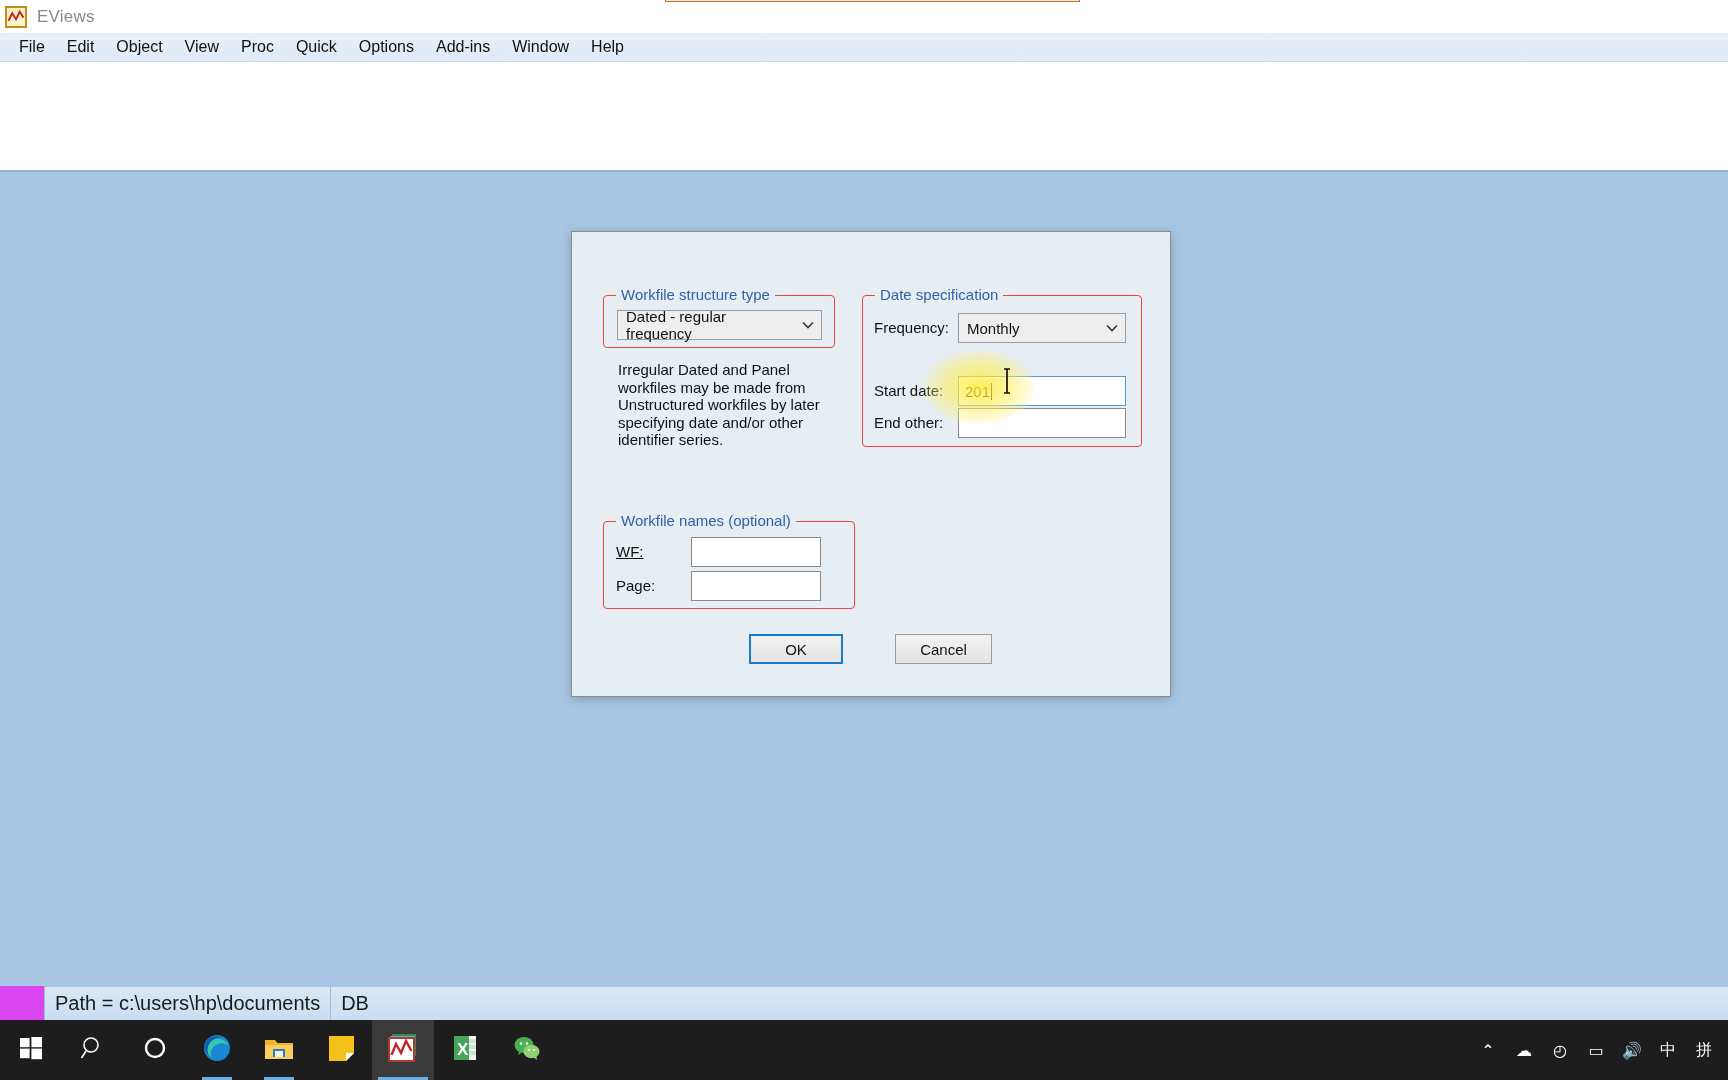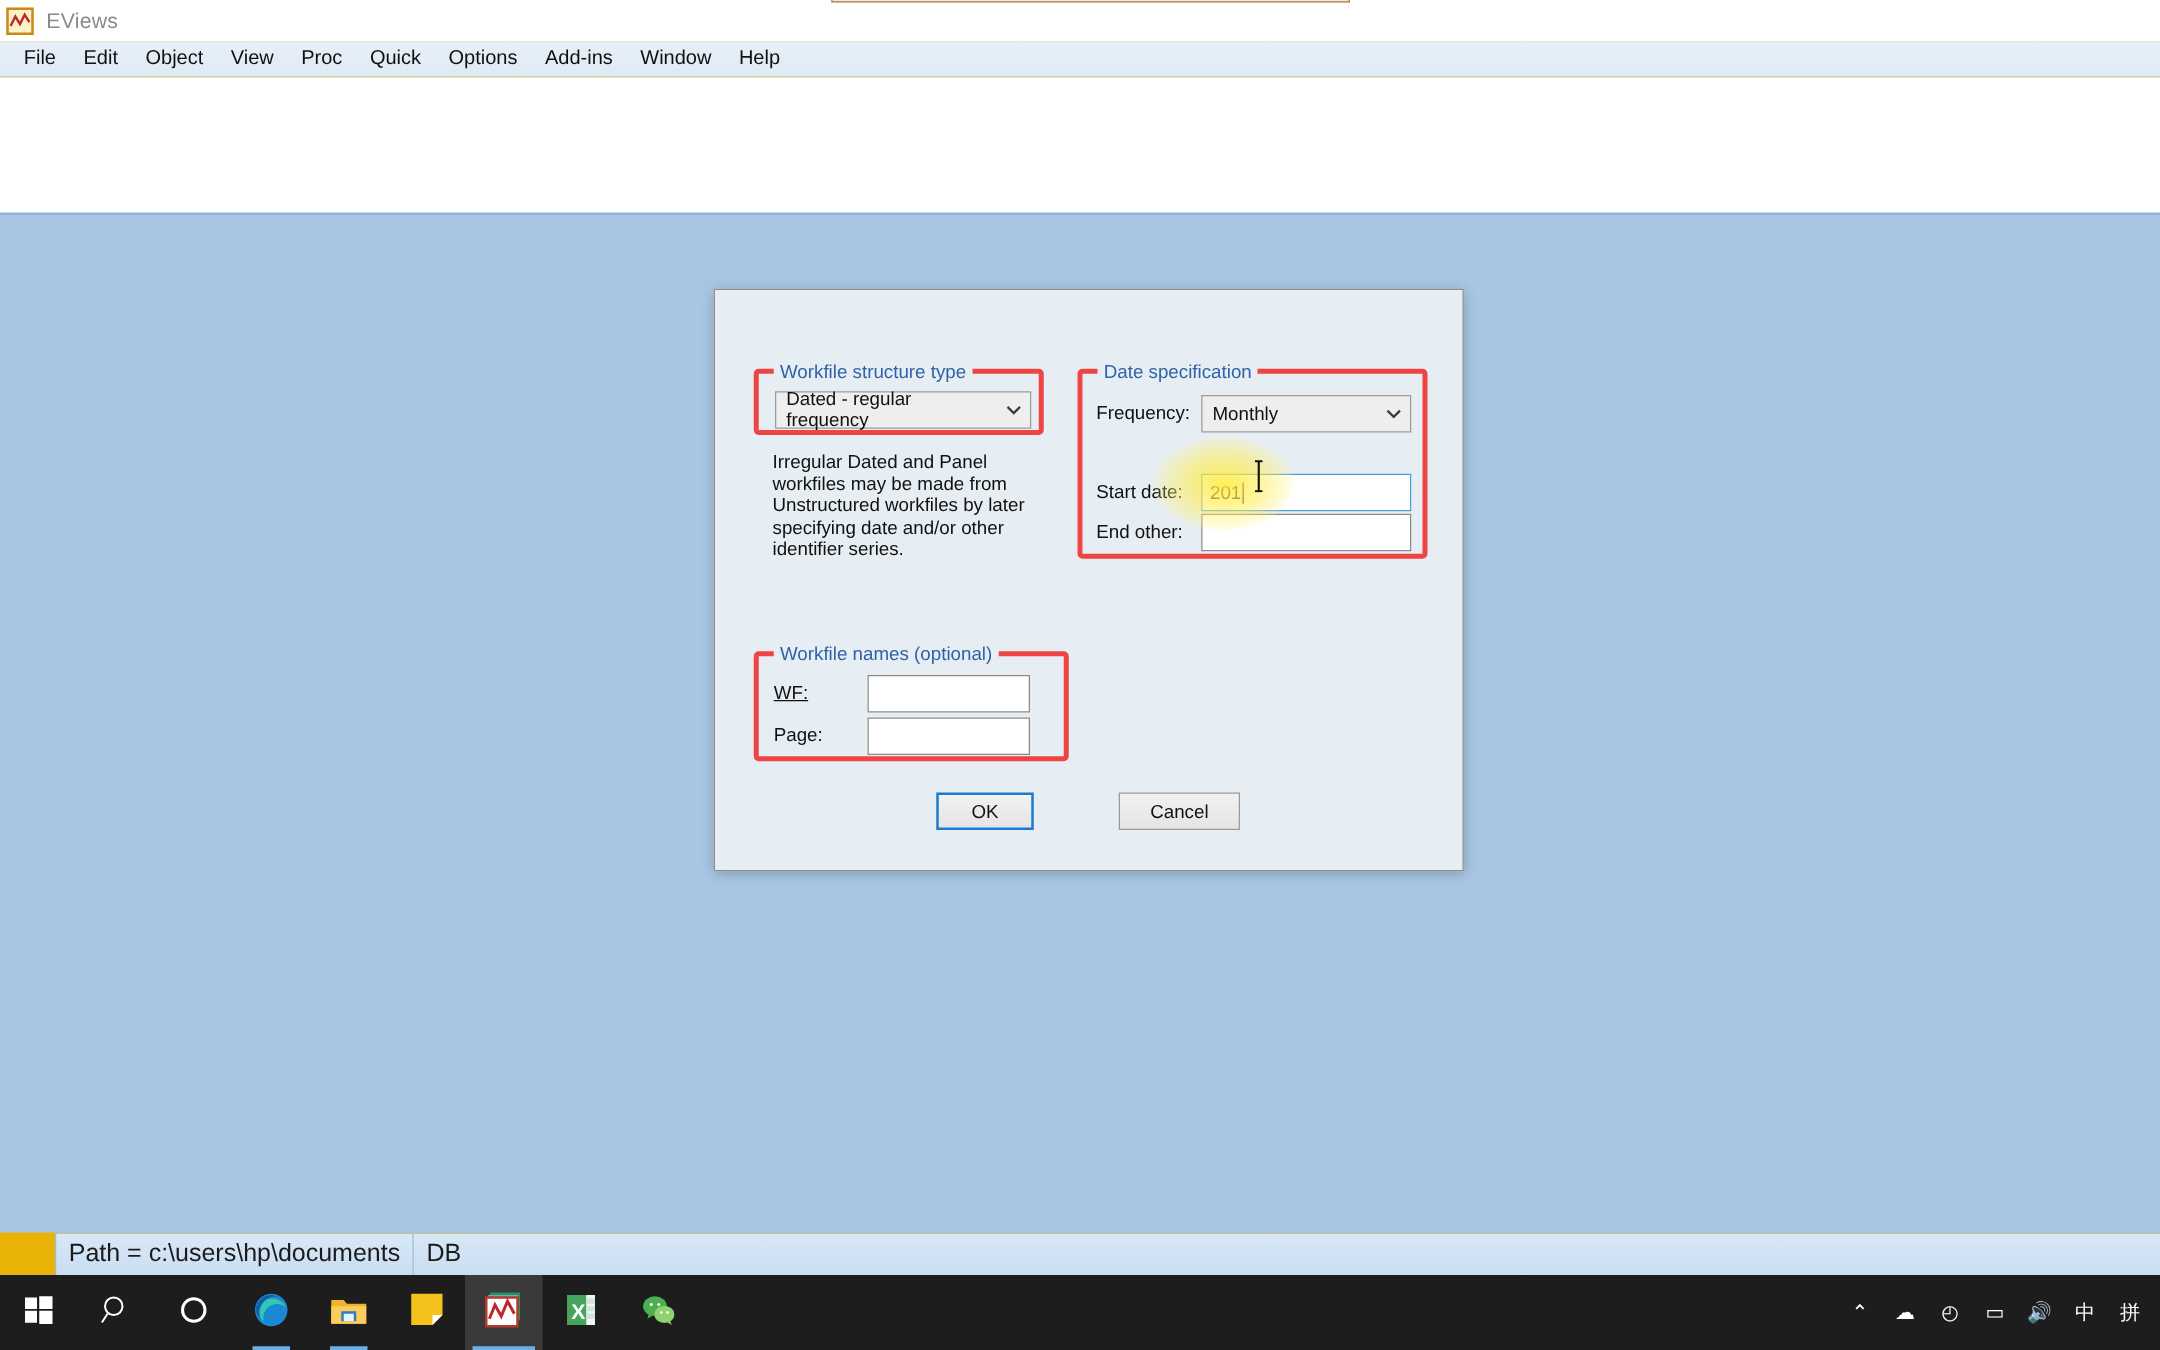--- a/index.html
+++ b/index.html
@@ -8,21 +8,21 @@
     width: 1728px;
     height: 1080px;
     overflow: hidden;
     font-family: "Liberation Sans", sans-serif;
   }
 
   #screen {
     position: relative;
     width: 1728px;
     height: 1080px;
-    background: #eab308;
+    background: #d946ef;
   }
 
   
   #app-titlebar {
     position: absolute;
     left: 0; top: 0;
     width: 1728px; height: 33px;
     background: #ffffff;
     display: flex;
     align-items: center;
@@ -185,21 +185,21 @@
   }
   #dialog-body {
     position: relative;
     width: 100%;
     height: 431px;
   }
 
   
   .groupbox {
     position: absolute;
-    border: 4px solid #ef4444;
+    border: 1px solid #ef4444;
     border-radius: 4px;
   }
   .group-legend {
     position: absolute;
     top: -10px; left: 12px;
     background: #e6eef3;
     padding: 0 5px;
     font-size: 15px;
     color: #2f62a8;
     white-space: nowrap;
@@ -308,21 +308,21 @@
     font-size: 15px;
     color: #111;
     display: flex;
     align-items: center;
     justify-content: center;
     cursor: default;
   }
   .dlg-btn.default {
     border: 2px solid #1a7bcf;
   }
-  #btn-ok     { left: 177px; top: 402px; width: 78px; }
+  #btn-ok     { left: 177px; top: 402px; width: 94px; }
   #btn-cancel { left: 323px; top: 402px; width: 97px; }
 </style>
 </head>
 <body>
 
 <div id="screen">
 
   <div id="app-titlebar">
     <div id="top-window-hint"></div>
     <div id="app-logo">

